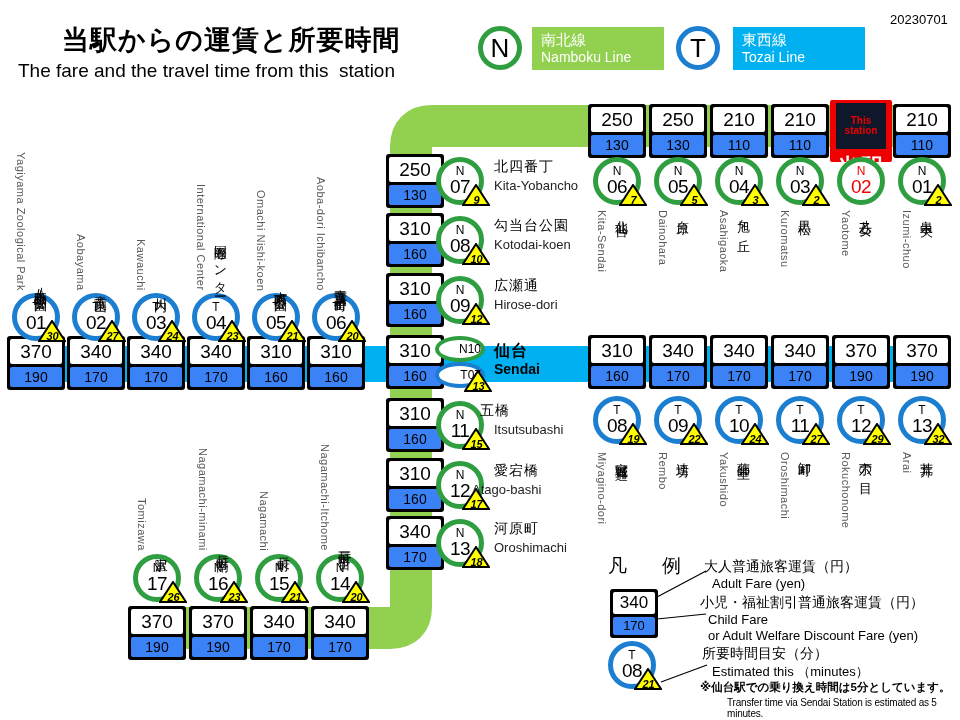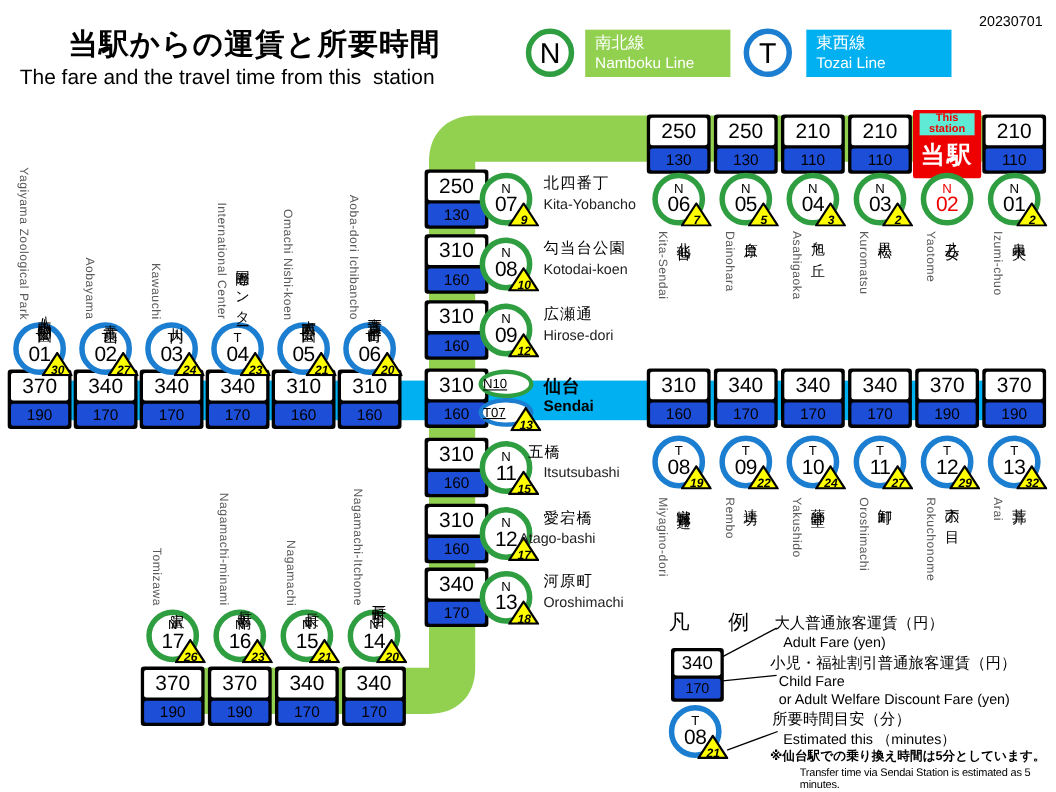--- a/index.html
+++ b/index.html
@@ -19,21 +19,21 @@
     display:flex;align-items:center;justify-content:center;font-size:26px;}
   .badge-n{border:5px solid var(--nring);}
   .badge-t{border:5px solid var(--tring);}
   .line-box{width:132px;height:43px;box-sizing:border-box;color:#fff;padding:3px 0 0 9px;line-height:1.28;}
   .line-box .ja{font-size:15px;}
   .line-box .en{font-size:14px;}
   .date{font-size:13px;}
   
   .fare{width:58px;border:3px solid #000;border-radius:3px;background:#000;box-sizing:border-box;text-align:center;}
   .fare .a{background:#fff;border-radius:2px;font-size:19px;height:25px;line-height:25px;}
-  .fare .c{background:#1d4ed8;border-radius:2px;font-size:14px;height:20px;line-height:20px;margin-top:3px;}
+  .fare .c{background:#3b82f6;border-radius:2px;font-size:14px;height:20px;line-height:20px;margin-top:3px;}
   .fare.small{width:48px;}
   .fare.small .a{font-size:17px;height:22px;line-height:22px;}
   .fare.small .c{font-size:13px;height:18px;line-height:18px;}
   
   .circle{width:48px;height:48px;border-radius:50%;background:#fff;box-sizing:border-box;
     display:flex;flex-direction:column;align-items:center;justify-content:center;}
   .ring-n{border:5px solid var(--nring);}
   .ring-t{border:5px solid var(--tring);}
   .circle .ltr{font-size:12px;height:11px;line-height:11px;}
   .circle .num{font-size:19px;height:19px;line-height:19px;letter-spacing:-0.5px;}
@@ -41,27 +41,27 @@
   
   .vname{writing-mode:vertical-rl;text-orientation:mixed;white-space:nowrap;}
   .vja{font-size:13px;letter-spacing:2px;color:#000;}
   .ven{font-size:11px;letter-spacing:0.5px;color:var(--gray);}
   
   .hja{font-size:14px;letter-spacing:1px;}
   .hen{font-size:13px;color:#222;}
   .bold{font-weight:bold;}
   
   .half{width:50px;height:26px;border-radius:50%;background:#fff;box-sizing:border-box;
-    display:flex;align-items:center;justify-content:flex-start;font-size:12px;text-decoration:underline;}
+    display:flex;align-items:center;justify-content:flex-end;font-size:12px;}
   .half.n{border:4px solid var(--nring);}
   .half.t{border:4px solid var(--tring);}
   
   .thisbox{width:62px;height:62px;background:var(--red);border-radius:2px;text-align:center;box-sizing:border-box;padding-top:3px;}
-  .thisbox .tag{background:#5eead4;color:var(--red);font-size:10px;font-weight:bold;line-height:1.0;
-    width:50px;margin:0 auto;padding:0 0;}
+  .thisbox .tag{background:#0f172a;color:var(--red);font-size:10px;font-weight:bold;line-height:1.0;
+    width:50px;margin:0 auto;padding:13px 0;}
   .thisbox .ja{color:#fff;font-size:22px;font-weight:bold;letter-spacing:2px;margin-top:3px;}
   
   .lg-head{font-size:19px;letter-spacing:8px;}
   .lg-ja{font-size:14px;}
   .lg-en{font-size:13px;}
   .lg-note-ja{font-size:11.5px;font-weight:bold;}
   .lg-note-en{font-size:10px;letter-spacing:-0.2px;}
   svg text.tri{font-size:11px;font-style:italic;font-weight:bold;}
   .gpath{stroke:var(--green);}
   .bband{fill:var(--blue);}

